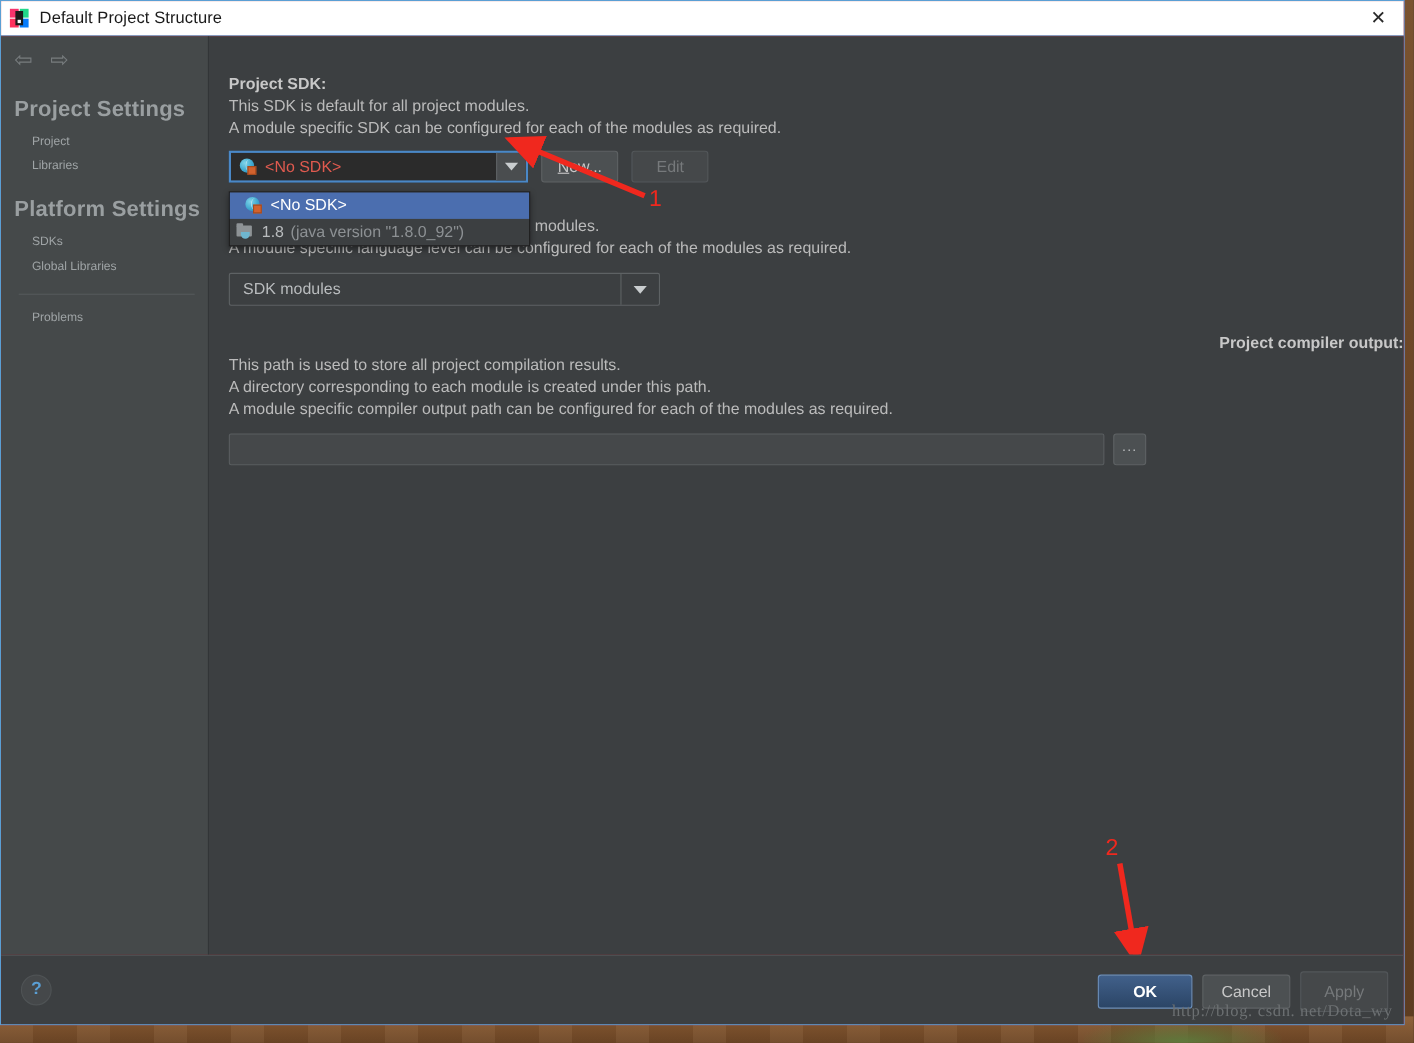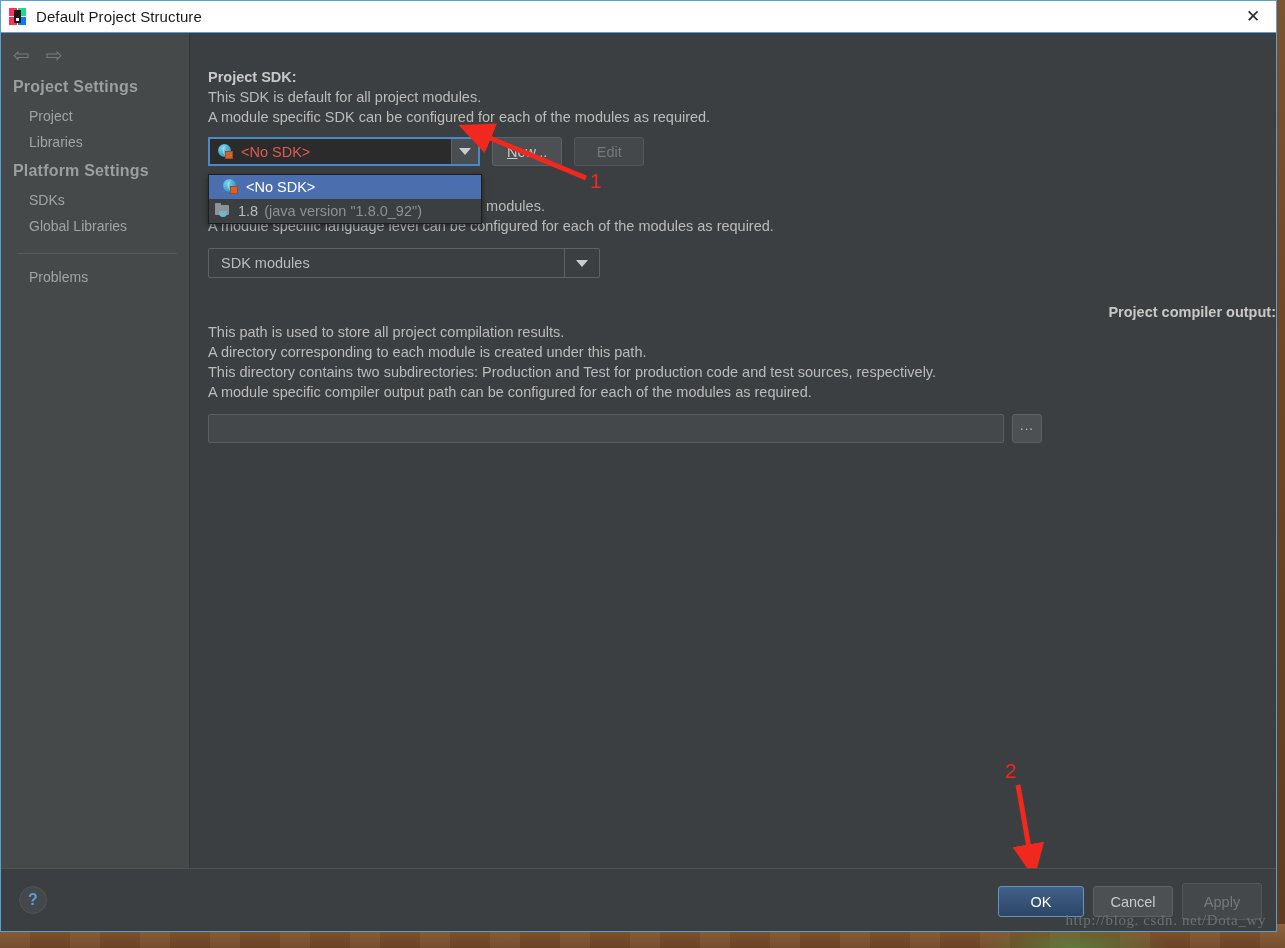--- a/index.html
+++ b/index.html
@@ -83,25 +83,25 @@
   
   #sidebar {
     width: 188px; flex: 0 0 188px;
     background: #45494a;
     border-right: 1px solid #323537;
     position: relative;
   }
   #nav-arrows { padding: 12px 0 6px 12px; display: flex; gap: 16px; }
   .nav-arrow { font-size: 20px; color: #777c7e; line-height: 1; }
   .side-group {
-    font-size: 16px; font-weight: bold; color: #9a9fa1;
-    padding: 7px 0 7px 12px; letter-spacing: 0.2px;
+    font-size: 20px; font-weight: bold; color: #9a9fa1;
+    padding: 7px 0 7px 12px; letter-spacing: 0.2px; margin-top: 10px;
   }
   .side-item {
-    font-size: 14px; color: #9fa4a6;
+    font-size: 11px; color: #9fa4a6;
     padding: 5px 0 5px 28px;
   }
   .side-sep {
     margin: 14px 12px 10px 16px; height: 1px; background: #55595b;
   }
 
   
   #content {
     flex: 1 1 auto; position: relative;
     background: #3c3f41;
@@ -245,21 +245,21 @@
     box-sizing: border-box;
   }
   #footer-btns {
     position: absolute; right: 14px; top: 14px;
     display: flex; gap: 9px; align-items: center;
   }
   .btn.default {
     background: linear-gradient(180deg,#3f5b80 0%, #2e4straight 100%);
     background: linear-gradient(180deg,#41608a 0%, #2b4566 100%);
     border: 1px solid #6b90bd;
-    color: #ffffff; font-weight: normal;
+    color: #ffffff; font-weight: bold;
     min-width: 86px; height: 31px;
   }
   .btn.cancel { min-width: 80px; height: 31px; }
   .btn.apply  { min-width: 80px; height: 37px; }
 
   #watermark {
     position: absolute; right: 10px; bottom: 2px;
     color: #6c7072; font-size: 15px;
     font-family: "Liberation Serif", serif;
     letter-spacing: 0.6px;
@@ -356,21 +356,20 @@
       <div id="lang-combo">
         <div class="label">SDK modules</div>
         <div id="lang-arrow">
             <div class="caret"></div>
           </div>
       </div>
 
       <div class="txt bold" style="margin-top:24px;text-align:right;">Project compiler output:</div>
       <div class="txt">This path is used to store all project compilation results.</div>
       <div class="txt">A directory corresponding to each module is created under this path.</div>
-      <div class="txt">This directory contains two subdirectories: Production and Test for production code and test sources, respectively.</div>
       <div class="txt">A module specific compiler output path can be configured for each of the modules as required.</div>
 
       <div id="out-row">
         <input id="out-field" type="text" placeholder="" style="">
         <div id="browse-btn">
           <span>...</span>
         </div>
       </div>
 
       <div id="sdk-popup">

